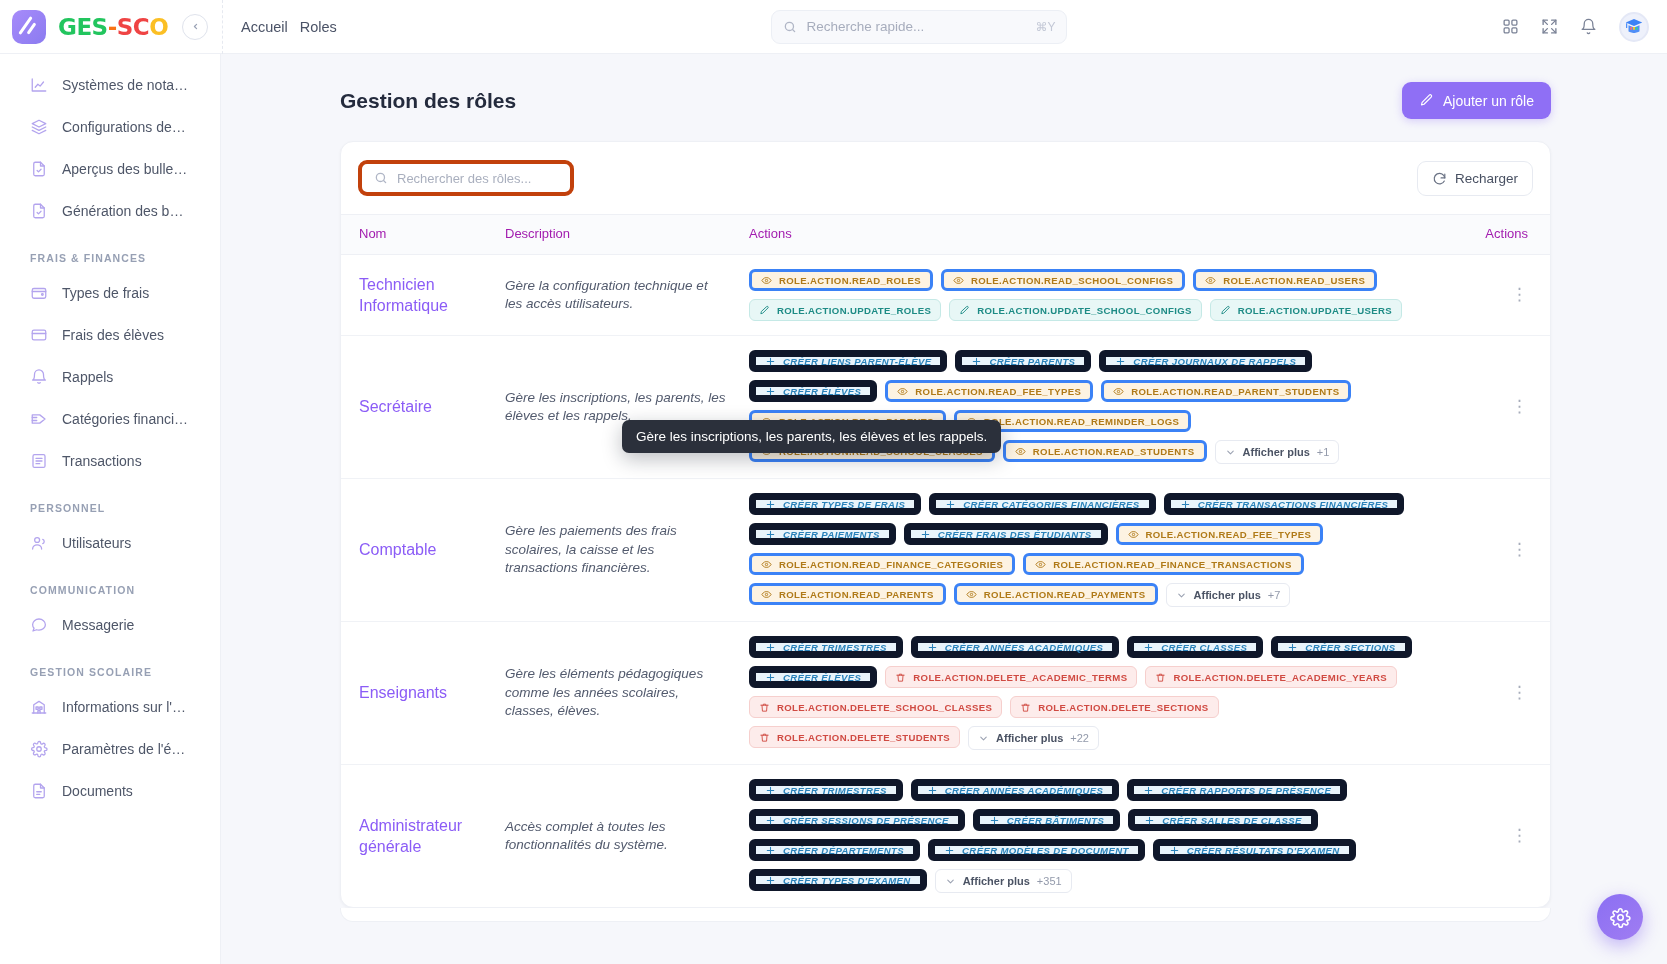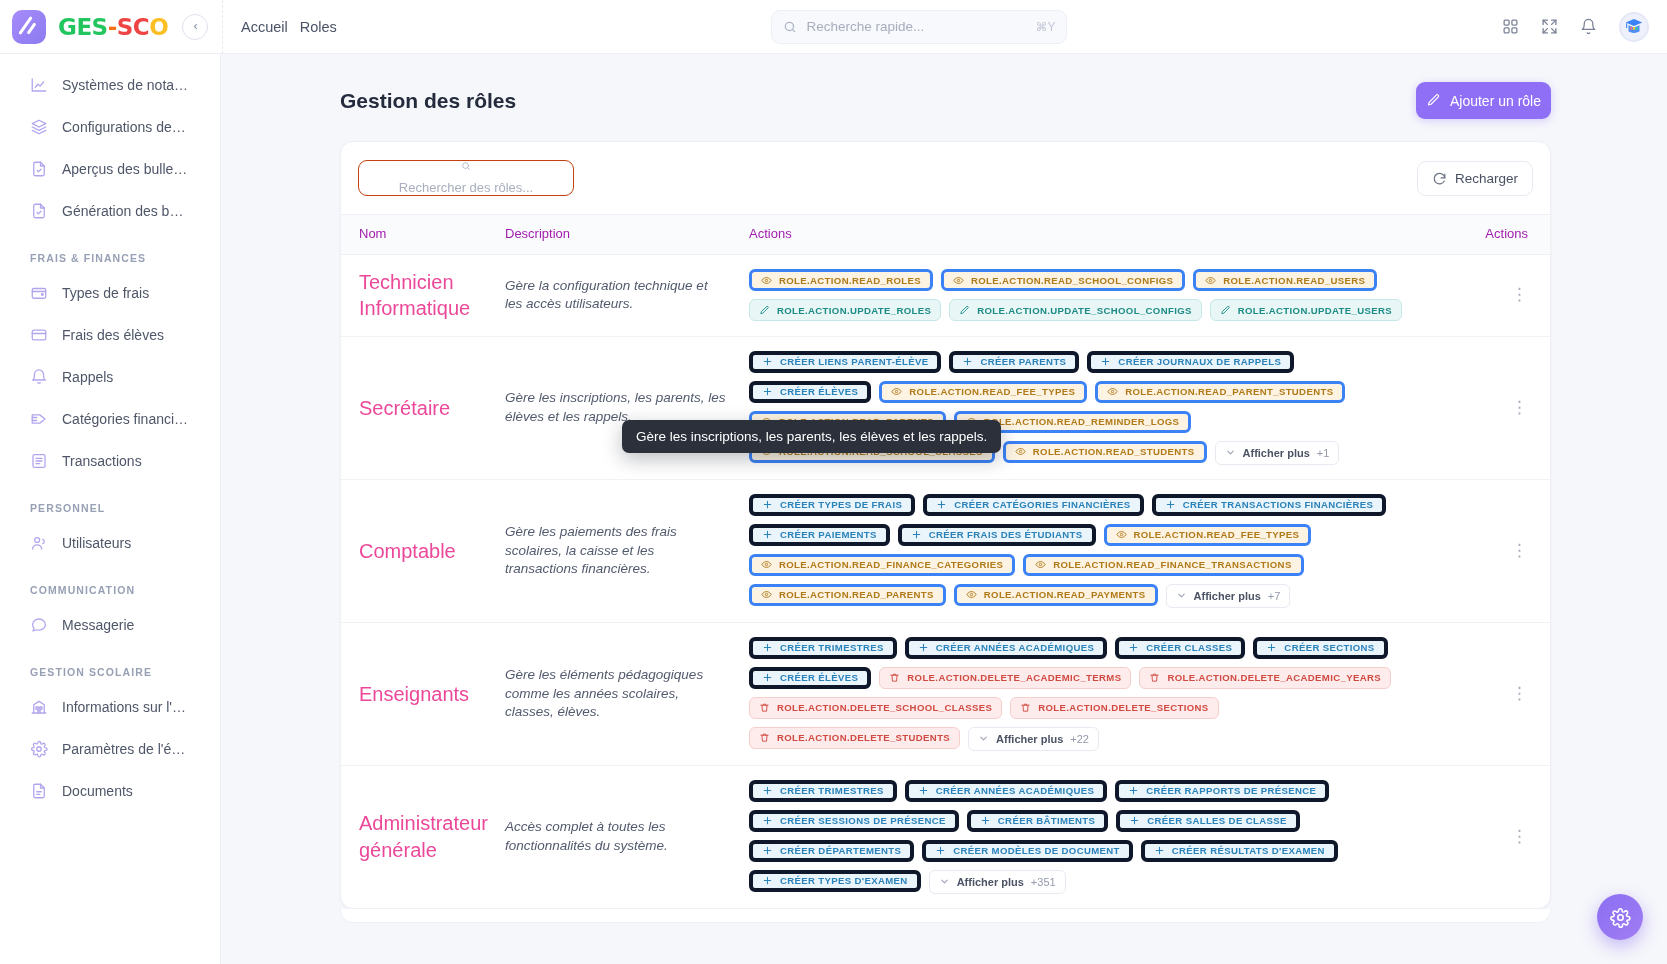--- a/index.html
+++ b/index.html
@@ -95,43 +95,42 @@
   
   .main { position: absolute; top: 54px; left: 221px; width: 1446px; height: 910px; overflow: hidden; }
   .page-head {
     display: flex; align-items: center; justify-content: space-between;
     padding: 28px 116px 0 119px;
   }
   .page-title { font-size: 21px; font-weight: 700; color: #242b3d; }
   .btn-primary {
     display: flex; align-items: center; gap: 9px;
     background: #8f6ff5; color: #fff; border: none;
-    height: 37px; padding: 0 10px; border-radius: 9px;
+    height: 37px; padding: 0 17px; border-radius: 9px;
     font-size: 14px; cursor: pointer;
     font-family: "Liberation Sans", sans-serif;
     box-shadow: 0 2px 8px rgba(143,111,245,.32);
   }
 
   .card {
     margin: 22px 116px 0 119px;
     background: #ffffff; border-radius: 13px;
     border: 1px solid #eef0f5;
     box-shadow: 0 1px 3px rgba(20,25,45,.04);
     overflow: hidden;
   }
   .card-tools {
     display: flex; align-items: center; justify-content: space-between;
     padding: 18px 17px;
   }
   .input-search {
     width: 216px; height: 36px; border-radius: 9px;
-    border: 1px solid #c2410c; background: #fff;
+    border: 4px solid #c2410c; background: #fff;
     display: flex; align-items: center; gap: 9px; padding: 0 12px;
     cursor: text;
-    flex-direction: column;
   }
   .input-search .ph { color: #a9afbe; font-size: 13px; }
   .btn-ghost {
     display: flex; align-items: center; gap: 8px;
     height: 35px; padding: 0 14px; border-radius: 9px;
     border: 1px solid #e7eaf1; background: #fff;
     color: #485062; font-size: 13.5px; cursor: pointer;
     font-family: "Liberation Sans", sans-serif;
   }
 
@@ -141,38 +140,38 @@
     padding: 11px 0 13px 0; background: #fafbfd;
     border-top: 1px solid #eef0f5; border-bottom: 1px solid #eef0f5;
   }
   thead th.c-nom   { width: 164px; padding-left: 18px; }
   thead th.c-desc  { width: 244px; }
   thead th.c-act   { width: auto; }
   thead th.c-end   { width: 118px; text-align: right; padding-right: 22px; }
 
   tbody td { border-bottom: 1px solid #f0f2f6; vertical-align: middle; padding: 14px 0; }
   tbody tr:last-child td { border-bottom: none; }
-  td.c-nom { padding-left: 18px; font-size: 20px; color: #ec4899; line-height: 1.32; padding-right: 16px; }
+  td.c-nom { padding-left: 18px; font-size: 16px; color: #8b5cf6; line-height: 1.32; padding-right: 16px; }
   td.c-desc { font-size: 13.5px; color: #525a6d; line-height: 1.37; padding-right: 22px; font-style: italic; }
   td.c-act { padding-right: 14px; }
   td.c-end { text-align: right; padding-right: 22px; }
   .dots { color: #a7adbb; font-size: 17px; cursor: pointer; letter-spacing: 0; line-height: .6; }
 
   .chips { display: flex; flex-wrap: wrap; gap: 8px; }
   .chip {
     display: inline-flex; align-items: center; gap: 7px;
     height: 22px; padding: 0 9px; border-radius: 6px;
     font-size: 9.6px; font-weight: 700; letter-spacing: .35px;
     white-space: nowrap; cursor: pointer;
     font-family: "Liberation Sans", sans-serif;
   }
   .chip svg { flex: none; }
   .chip.read   { background: #fdf3e2; border: 3px solid #3b82f6; color: #b07a18; text-align: center; }
   .chip.update { background: #e8f7f6; border: 1px solid #c5e9e6; color: #1d8b85; }
-  .chip.create { background: #e9f4fb; border: 4px solid #0f172a; color: #2a82ba; }
+  .chip.create { background: #e9f4fb; border: 7px solid #0f172a; color: #2a82ba; font-style: italic; }
   .chip.delete { background: #fdeceb; border: 1px solid #f6cfcd; color: #d04a42; }
   .chip.more {
     background: #ffffff; border: 1px solid #e7eaf1; color: #4b5364;
     font-size: 11px; letter-spacing: 0; height: 24px; font-weight: 700;
   }
   .chip.more .cnt { color: #939aab; font-weight: 400; }
 
   
   .tooltip {
     position: absolute; left: 622px; top: 420px;

